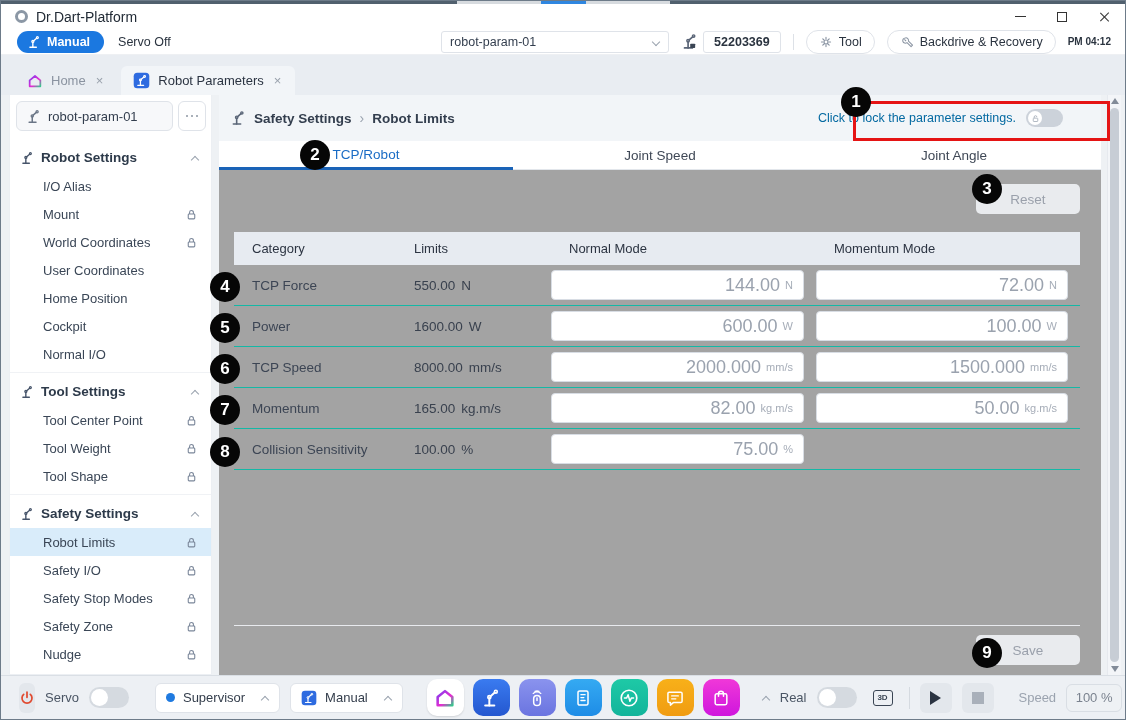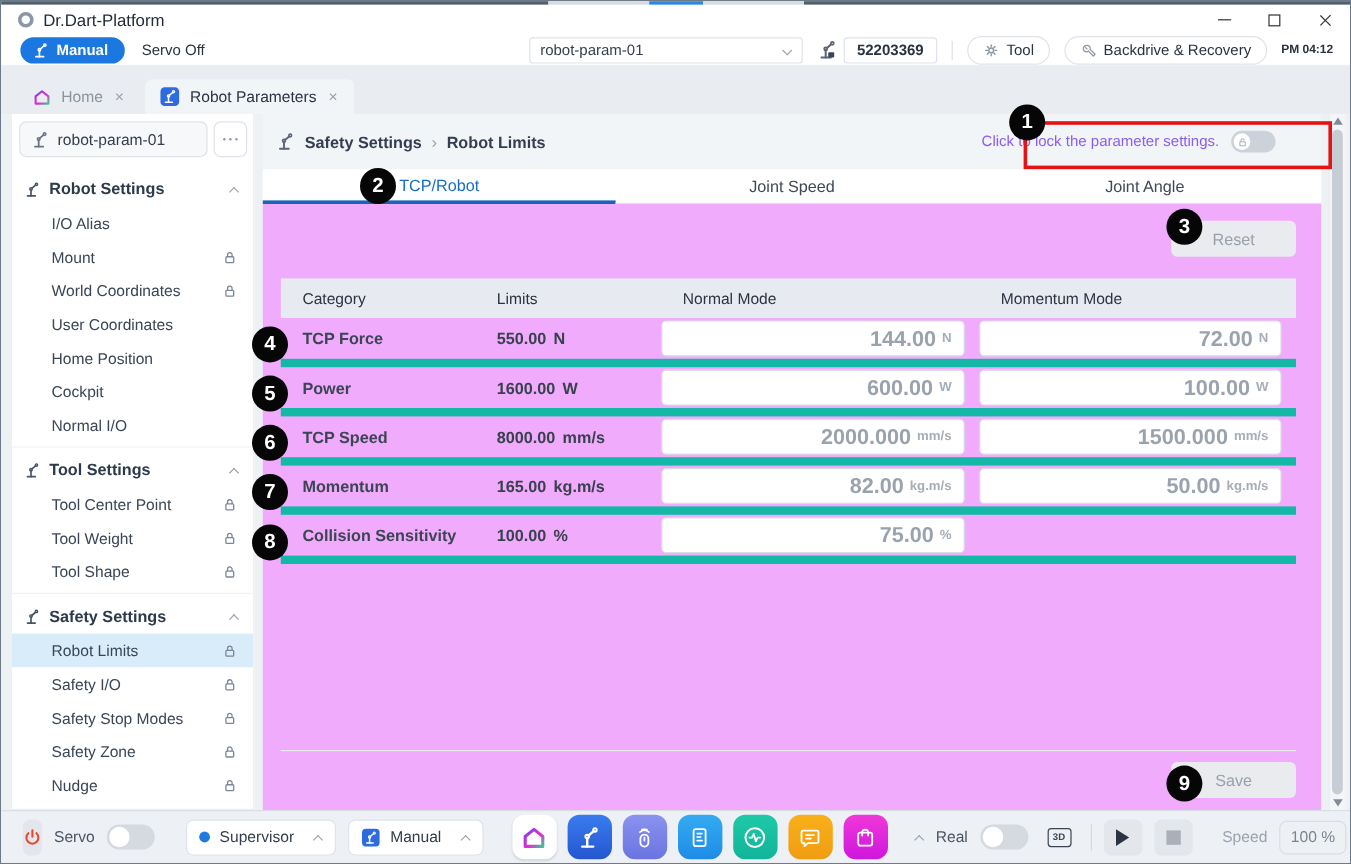--- a/index.html
+++ b/index.html
@@ -66,36 +66,36 @@
   .nav-item { display:flex; align-items:center; height:28px; padding:0 13px 0 33px; font-size:13px; color:#3a4656; cursor:pointer; }
   .nav-item.selected { background:#d9ecfa; }
   .nav-item .lock { margin-left:auto; }
 
   
   .main { margin-left:7px; width:882px; display:flex; flex-direction:column; background:#f2f5f8; min-height:0; }
   .crumb-row { height:46px; display:flex; align-items:center; padding:0 14px 0 11px; }
   .crumb-left { display:flex; align-items:center; gap:8px; font-size:13.5px; font-weight:bold; color:#333e4e; }
   .crumb-sep { color:#9aa3af; font-weight:normal; font-size:14px; }
   .lock-callout { margin-left:auto; display:flex; align-items:center; gap:10px; padding-right:24px; }
-  .lock-hint { font-size:12.5px; color:#8b5cf6; }
+  .lock-hint { font-size:12.5px; color:#0369a1; }
   .toggle { width:37px; height:18px; border-radius:9px; background:#ccd2da; position:relative; cursor:pointer; flex:0 0 auto; }
   .toggle .knob { position:absolute; left:2px; top:2px; width:14px; height:14px; background:#fff; border-radius:50%; display:flex; align-items:center; justify-content:center; }
 
   .main-tabs { display:flex; height:29px; background:#fff; }
   .mtab { flex:1; display:flex; align-items:center; justify-content:center; font-size:13.5px; color:#3f4856; border-bottom:1px solid #e2e6eb; cursor:pointer; }
   .mtab.active { color:#1a6cc5; border-bottom:3px solid #1a63b7; }
 
-  .content { flex:1; background:#f0abfc; display:flex; flex-direction:column; padding:14px 21px 10px 15px; min-height:0; }
+  .content { flex:1; background:#a3a3a3; display:flex; flex-direction:column; padding:14px 21px 10px 15px; min-height:0; }
   .reset-row { display:flex; justify-content:flex-end; margin-bottom:18px; }
   .gray-btn { width:104px; height:30px; background:#e9ebee; border:none; border-radius:5px; color:#9aa0ab; font-size:13.5px; font-family:inherit; cursor:pointer; }
 
   .tbl { width:100%; }
   .tbl-head { display:grid; grid-template-columns:162px 155px 265px 1fr; background:#e7ebf1; height:33px; align-items:center; font-size:13px; color:#2c3442; }
   .tbl-head > div { padding-left:18px; }
-  .tbl-row { display:grid; grid-template-columns:162px 155px 265px 1fr; height:41px; align-items:center; border-bottom:7px solid #14b8a6; font-size:13.5px; color:#3c4554;font-weight:bold; }
+  .tbl-row { display:grid; grid-template-columns:162px 155px 265px 1fr; height:41px; align-items:center; border-bottom:1px solid #14b8a6; font-size:13.5px; color:#3c4554; }
   .cell-cat { padding-left:18px; }
   .cell-lim { padding-left:18px; color:#39414e; }
   .cell-lim .u { margin-left:6px; }
   .pfield { margin-right:12px; height:30px; border:1px solid #d8dde4; border-radius:4px; background:#fff; display:flex; align-items:center; justify-content:flex-end; gap:5px; padding:0 10px; cursor:text; }
   .pfield .val { color:#9aa2ae; font-size:18px; }
   .pfield .u { color:#a6adb8; font-size:11px; }
 
   .flex-spacer { flex:1; }
   .bottom-divider { height:1px; background:#e8eaee; margin-bottom:9px; }
   .save-row { display:flex; justify-content:flex-end; }

